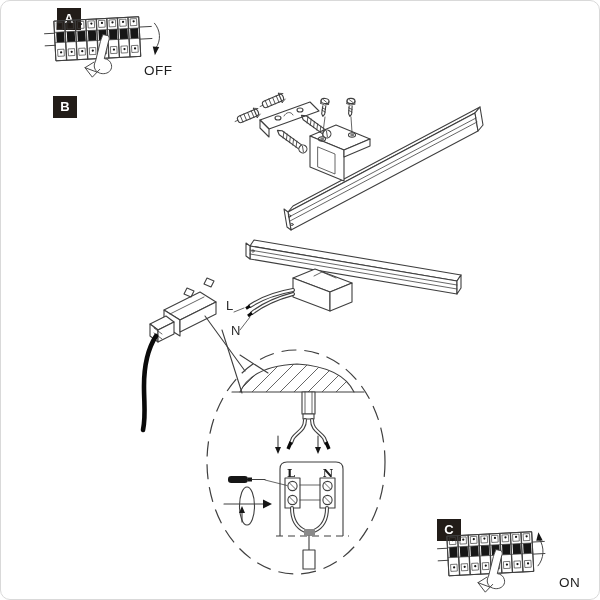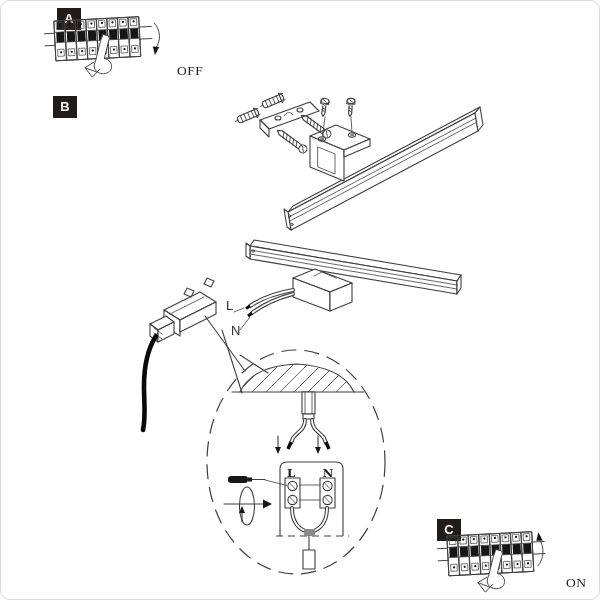--- a/index.html
+++ b/index.html
@@ -4,22 +4,22 @@
 <style>
   html,body{margin:0;padding:0;background:#fff;}
   #canvas{position:relative;width:600px;height:600px;background:#fff;overflow:hidden;
           font-family:"Liberation Sans",sans-serif;}
   #frame{position:absolute;inset:0;border:1px solid var(--page_border,#d9d9d9);
          border-radius:10px;pointer-events:none;}
   .abs{position:absolute;}
   .step-label{position:absolute;width:24px;height:22px;background:var(--label_bg,#221c18);
       color:var(--label_fg,#fff);font-weight:bold;font-size:13px;line-height:22px;
       text-align:center;font-family:"Liberation Sans",sans-serif;}
-  .onoff{position:absolute;font-family:Liberation Serif, serif;font-size:13.5px;
-      letter-spacing:.5px;color:#1e1e1e;margin-left:33px;}
+  .onoff{position:absolute;font-family:Liberation Sans, sans-serif;font-size:13.5px;
+      letter-spacing:.5px;color:#1e1e1e;}
   
   .st{fill:none;stroke:var(--line,#3f3f3f);stroke-width:1.1;stroke-linecap:round;stroke-linejoin:round;}
   .stf{fill:#fff;stroke:var(--line,#3f3f3f);stroke-width:1.1;stroke-linejoin:round;}
   .thin{stroke-width:.8;}
   .dark{fill:var(--lever_fill,#161616);stroke:none;}
   .handp{fill:#fff;stroke:var(--line,#3f3f3f);stroke-width:1.1;stroke-linejoin:round;}
   .wire{fill:none;stroke:var(--line,#3f3f3f);stroke-width:4;stroke-linecap:round;}
   .wirecore{fill:none;stroke:#fff;stroke-width:1.8;stroke-linecap:round;}
   .cable{fill:none;stroke:var(--cable_black,#0a0a0a);stroke-width:4.6;stroke-linecap:round;}
   .dashE{fill:none;stroke:var(--line,#3f3f3f);stroke-width:1.2;stroke-dasharray:15 8;}
@@ -303,14 +303,14 @@
 
   <div class="step-label" style="left:437px;top:519px">C</div>
 
   <svg class="abs" style="left:435px;top:527px" width="130" height="82" viewBox="0 0 150 95">
     <use href="#breaker-sym"></use>
     <g>
       <path class="st" d="M119,45 C126,37 127,23 120.5,14"></path>
       <polygon class="dark" points="117,16 124.5,15.5 119.5,6"></polygon>
     </g>
   </svg>
-  <div class="onoff" style="left:533px;top:575px">ON</div>
+  <div class="onoff" style="left:559px;top:575px">ON</div>
 </div>
 
 </body></html>

